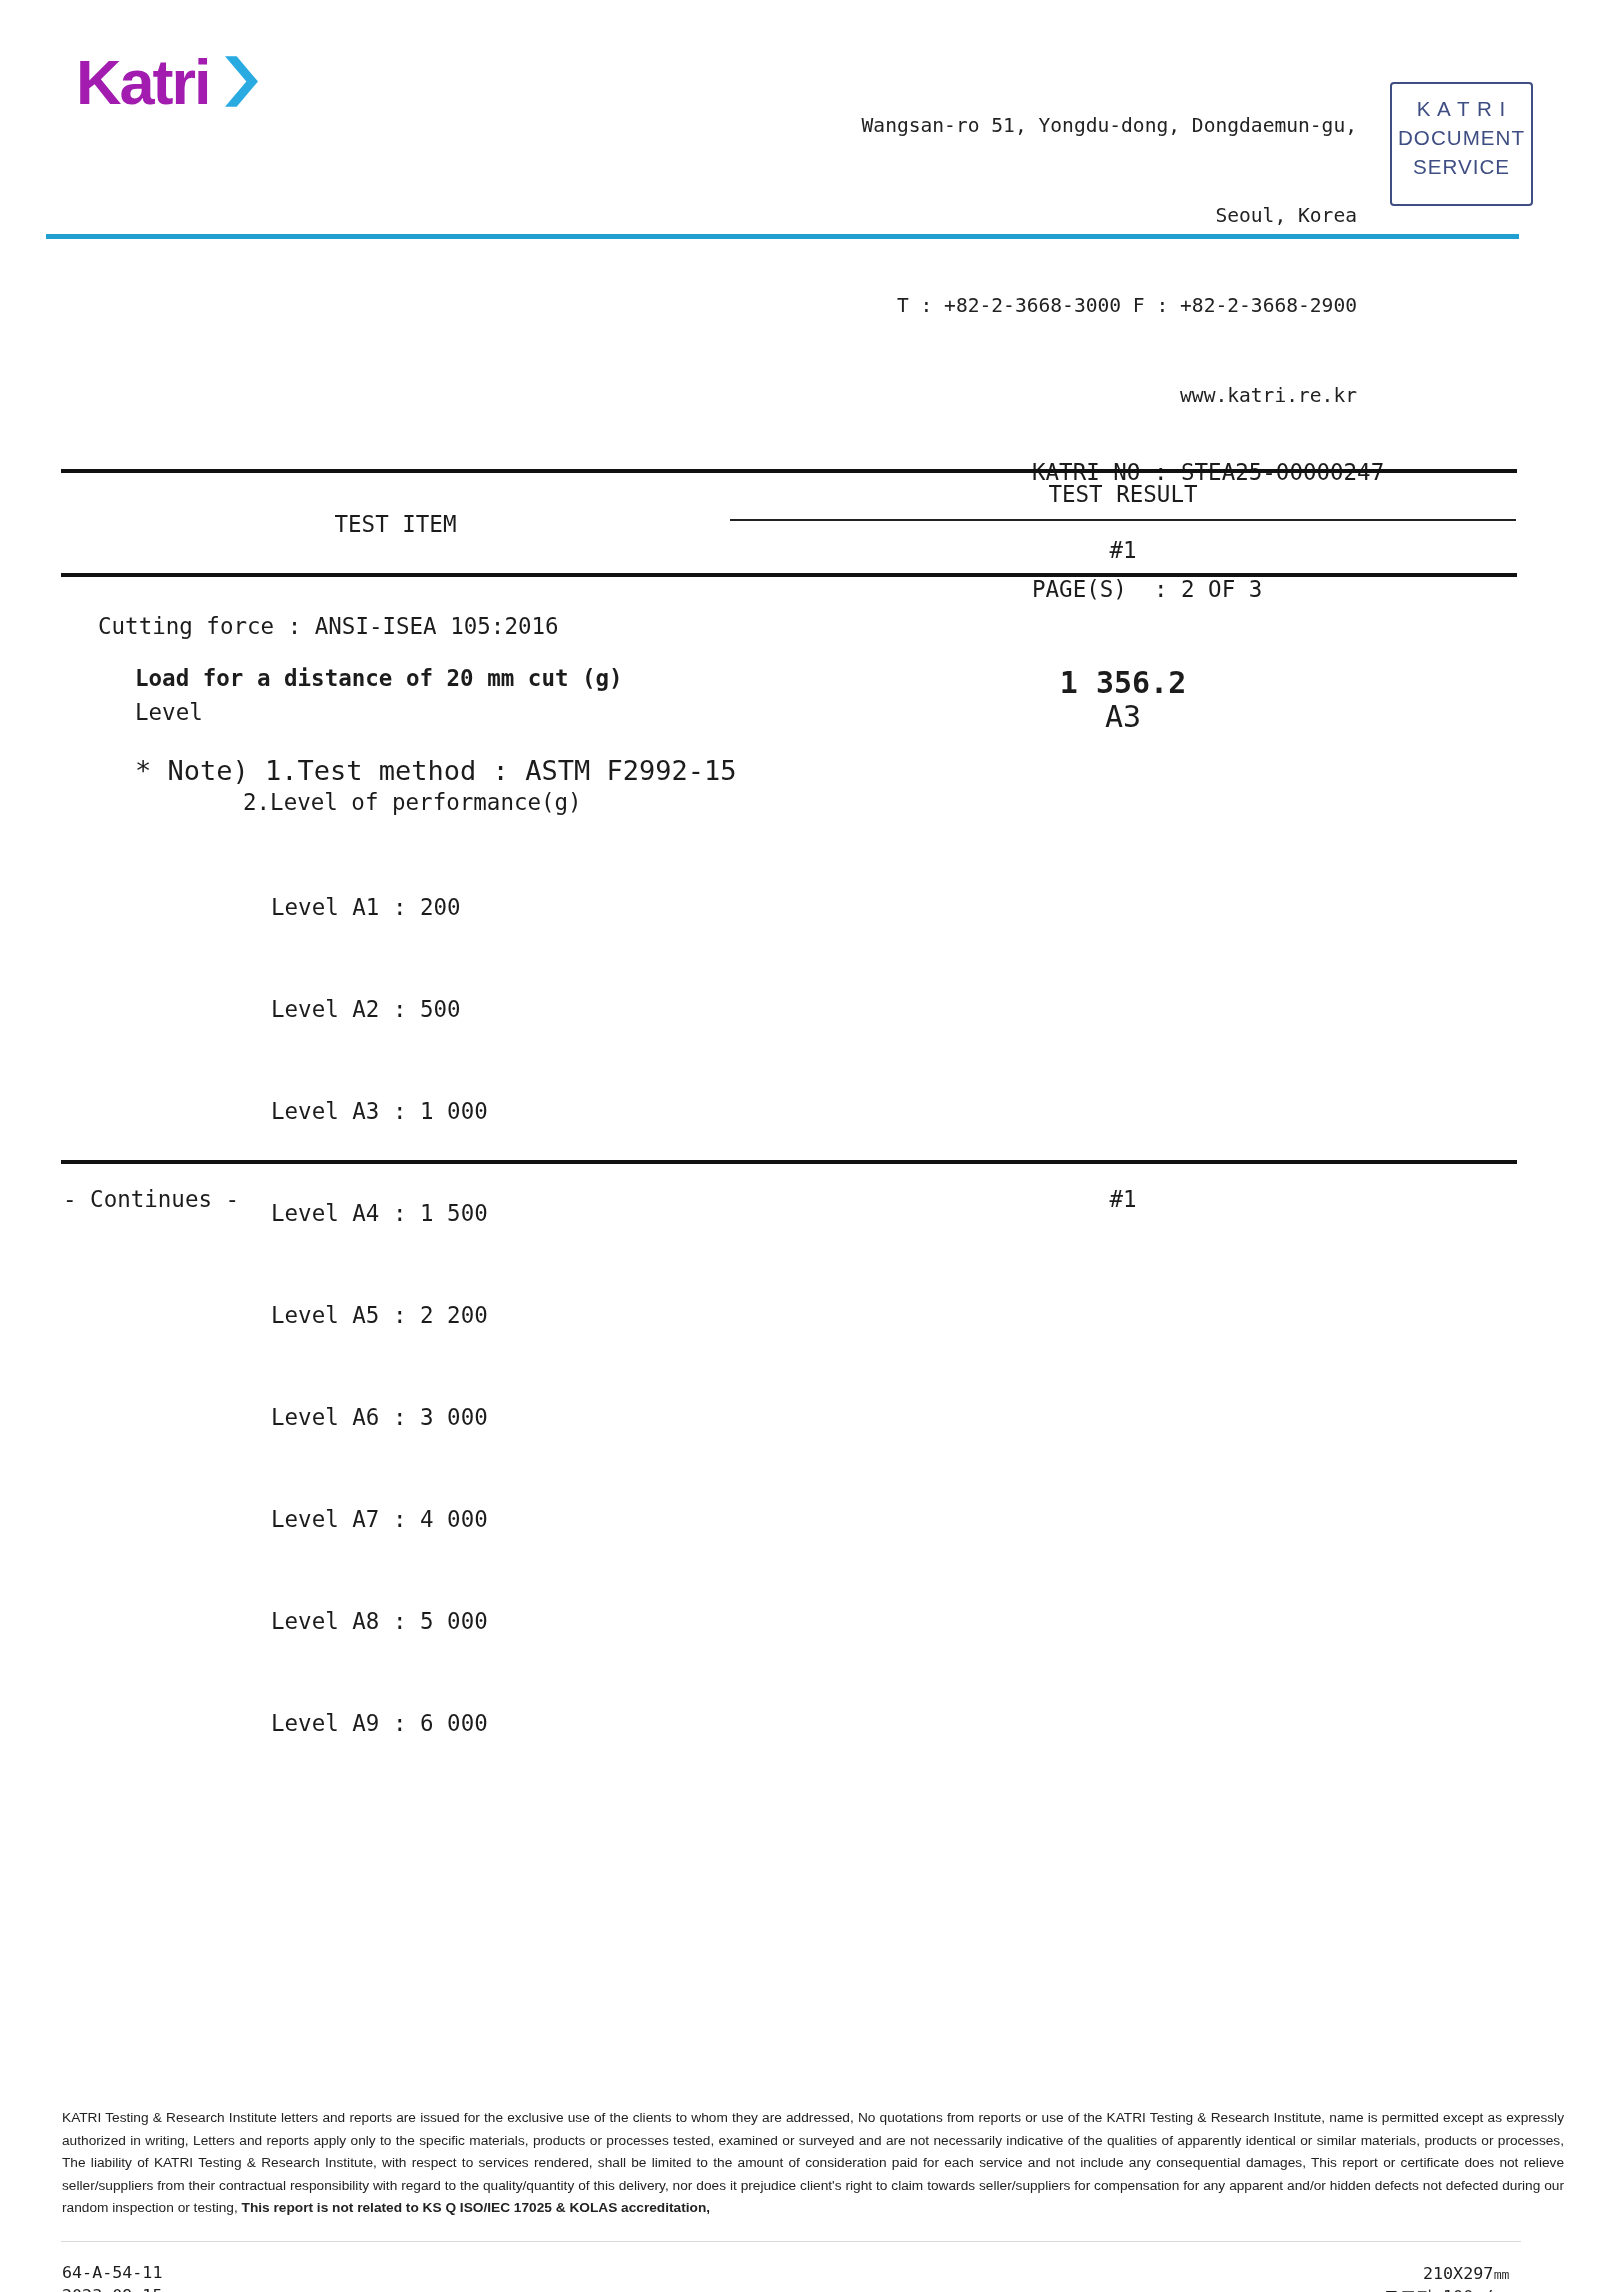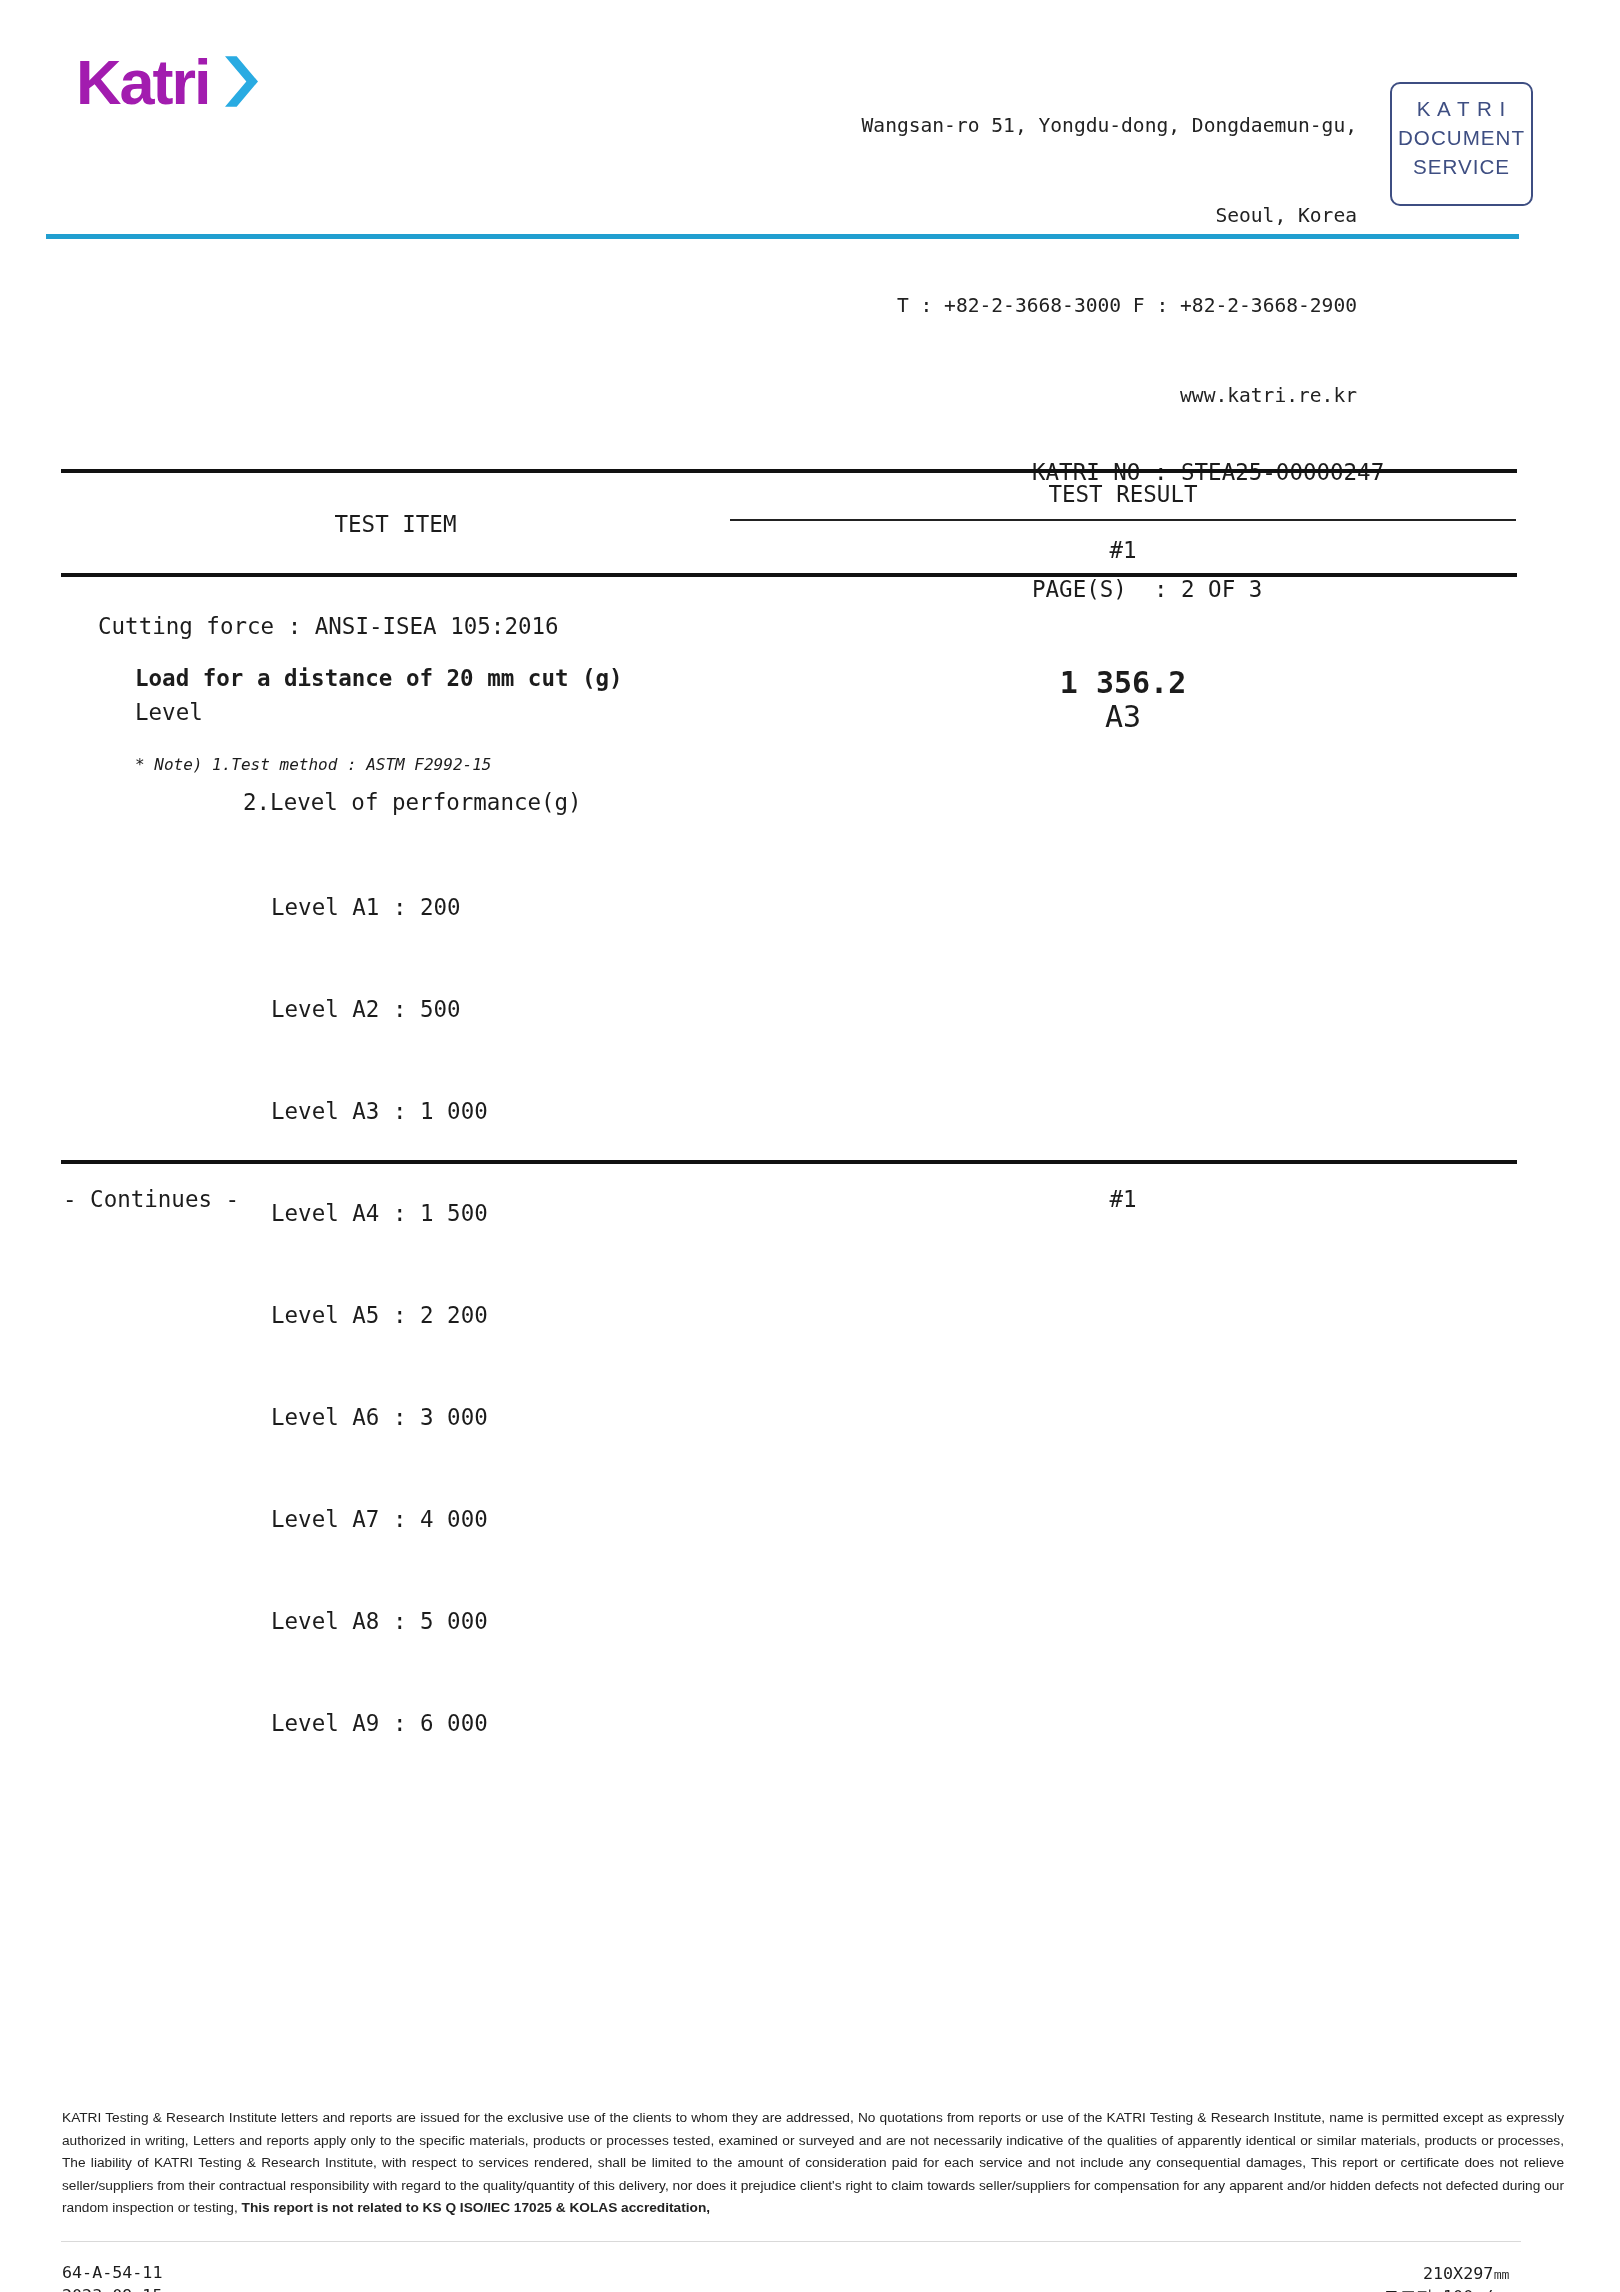--- a/index.html
+++ b/index.html
@@ -20,21 +20,21 @@
     color:#a21caf;display:flex;align-items:center;gap:15.7px;
   }
   .logo .chev{display:inline-block;margin-top:5.9px;}
   .address{
     position:absolute;right:263px;top:51px;
     text-align:right;font-size:19.6px;line-height:30px;
     white-space:pre;color:#222;
   }
   .stamp{
     position:absolute;left:1390px;top:82px;width:139px;height:110px;
-    border:2.9px solid #3e4e82;border-radius:10px;
+    border:2.9px solid #3e4e82;border-radius:4px;
     color:#3e4e82;text-align:center;
     font-family:"Liberation Sans", sans-serif;
     font-size:20.6px;line-height:29px;font-weight:400;
     padding-top:9.8px;box-sizing:content-box;
     letter-spacing:1px;
   }
   .divider{
     position:absolute;left:46px;top:234px;width:1473px;height:4.9px;
     background:#219fd0;
   }
@@ -52,21 +52,21 @@
   .cell{position:absolute;font-size:22.5px;white-space:pre;}
   .c-left{left:61px;width:669px;text-align:center;}
   .c-right{left:730px;width:786px;text-align:center;}
   .t-item-hdr{top:511px;}
   .t-result-hdr{top:481px;}
   .t-sample-hdr{top:537px;}
   .section-title{position:absolute;left:98px;top:613px;font-size:22.5px;white-space:pre;}
   .row-item{position:absolute;left:135px;font-size:22.5px;white-space:pre;}
   .row-result{position:absolute;left:730px;width:786px;text-align:center;font-size:30px;white-space:pre;}
   .r1{top:665px;font-weight:bold;} .r2{top:699px;}
-  .note1{position:absolute;left:135px;top:755px;font-size:16px;white-space:pre;font-style:italic;}
+  .note1{position:absolute;left:135px;top:755px;font-size:27px;white-space:pre;}
   .note2{position:absolute;left:243px;top:789px;font-size:22.5px;white-space:pre;}
   .levels{position:absolute;left:271px;top:822px;font-size:22.5px;line-height:34px;white-space:pre;}
   
   .continues{position:absolute;left:63px;top:1186px;font-size:22.5px;white-space:pre;}
   .cont-sample{position:absolute;left:730px;top:1186px;width:786px;text-align:center;font-size:22.5px;}
   
   .disclaimer{
     position:absolute;left:62px;top:2107px;width:1502px;
     font-family:"Liberation Sans", sans-serif;
     font-size:13.7px;line-height:22.5px;color:#222;

